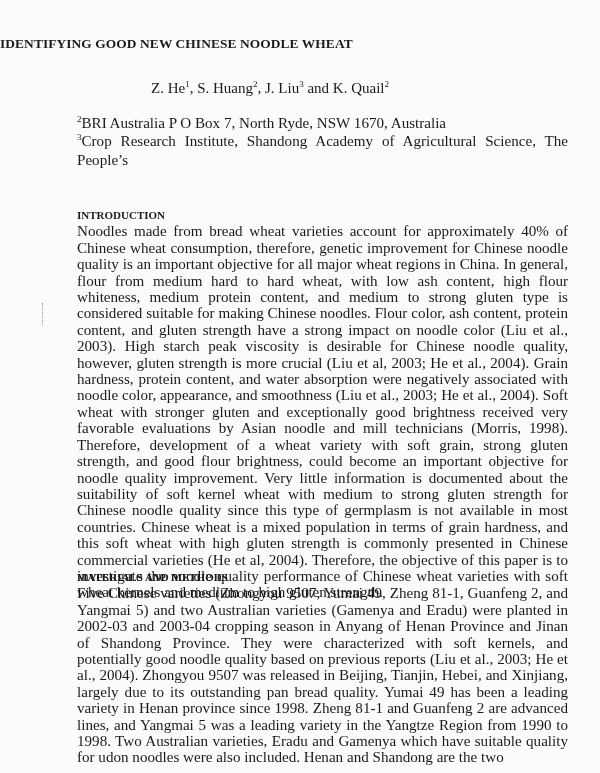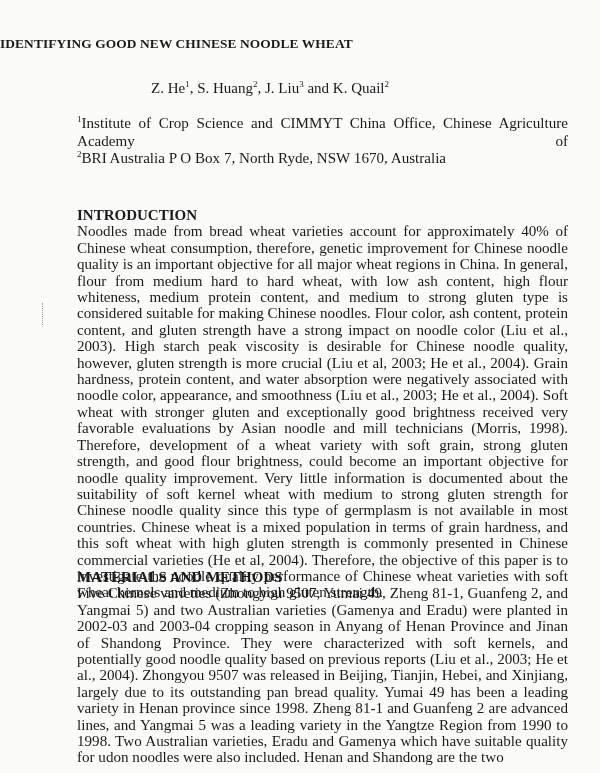--- a/index.html
+++ b/index.html
@@ -20,21 +20,21 @@
     text-align: center; font-size: 15px;
   }
   sup { font-size: 9px; vertical-align: 0; position: relative; top: -6px; }
   .block {
     position: absolute; left: 77px; width: 491px;
     font-size: 15.1px; line-height: 16.4px;
   }
   .aff { top: 115px; }
   .aff .line { display: block; }
   .aff .just { text-align: justify; text-align-last: justify; }
-  .heading { font-weight: bold; font-size: 15px; line-height: 16.4px; display: block; }
+  .heading { font-weight: bold; font-size: 11px; line-height: 16.4px; display: block; }
   .sub { font-style: italic; display: block; }
   .para { text-align: justify; }
   .intro { top: 207px; }
   .methods { top: 569px; }
   .margin-mark {
     position: absolute; left: 42px; top: 303px; width: 1px; height: 22px;
     border-left: 1px dotted #9a9a9a;
   }
 </style>
 </head>
@@ -42,22 +42,22 @@
 
 <div class="page">
 
   <div class="title">IDENTIFYING GOOD NEW CHINESE NOODLE WHEAT</div>
 
   <div class="authors">
     <span><span>Z. He</span><sup>1</sup><span>, </span></span><span><span>S. Huang</span><sup>2</sup><span>, </span></span><span><span>J. Liu</span><sup>3</sup><span> and </span></span><span><span>K. Quail</span><sup>2</sup></span>
   </div>
 
   <div class="block aff">
-    <span class="line just"><sup>1</sup><span>Institute of Crop Science and CIMMYT China Office, Chinese Agriculture Academy of</span></span>
     <span class="line"><sup>2</sup><span>BRI Australia P O Box 7, North Ryde, NSW 1670, Australia</span></span>
+    <span class="line just"><sup>3</sup><span>Crop Research Institute, Shandong Academy of Agricultural Science, The People’s</span></span>
   </div>
 
   <div class="margin-mark"></div>
 
   <div class="block intro">
     <span class="heading">INTRODUCTION</span>
     <div class="para">Noodles made from bread wheat varieties account for approximately 40% of Chinese wheat consumption, therefore, genetic improvement for Chinese noodle quality is an important objective for all major wheat regions in China. In general, flour from medium hard to hard wheat, with low ash content, high flour whiteness, medium protein content, and medium to strong gluten type is considered suitable for making Chinese noodles. Flour color, ash content, protein content, and gluten strength have a strong impact on noodle color (Liu et al., 2003). High starch peak viscosity is desirable for Chinese noodle quality, however, gluten strength is more crucial (Liu et al, 2003; He et al., 2004). Grain hardness, protein content, and water absorption were negatively associated with noodle color, appearance, and smoothness (Liu et al., 2003; He et al., 2004). Soft wheat with stronger gluten and exceptionally good brightness received very favorable evaluations by Asian noodle and mill technicians (Morris, 1998). Therefore, development of a wheat variety with soft grain, strong gluten strength, and good flour brightness, could become an important objective for noodle quality improvement. Very little information is documented about the suitability of soft kernel wheat with medium to strong gluten strength for Chinese noodle quality since this type of germplasm is not available in most countries. Chinese wheat is a mixed population in terms of grain hardness, and this soft wheat with high gluten strength is commonly presented in Chinese commercial varieties (He et al, 2004). Therefore, the objective of this paper is to investigate the noodle quality performance of Chinese wheat varieties with soft wheat kernels and medium to high gluten strength.</div>
   </div>
 
   <div class="block methods">

